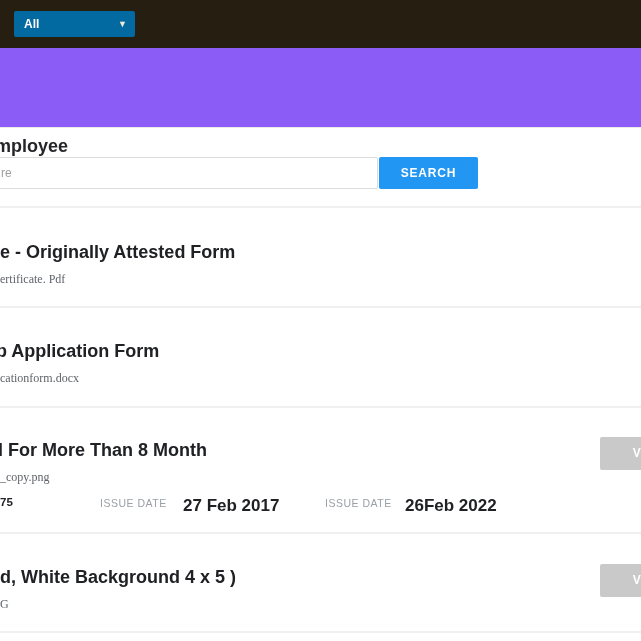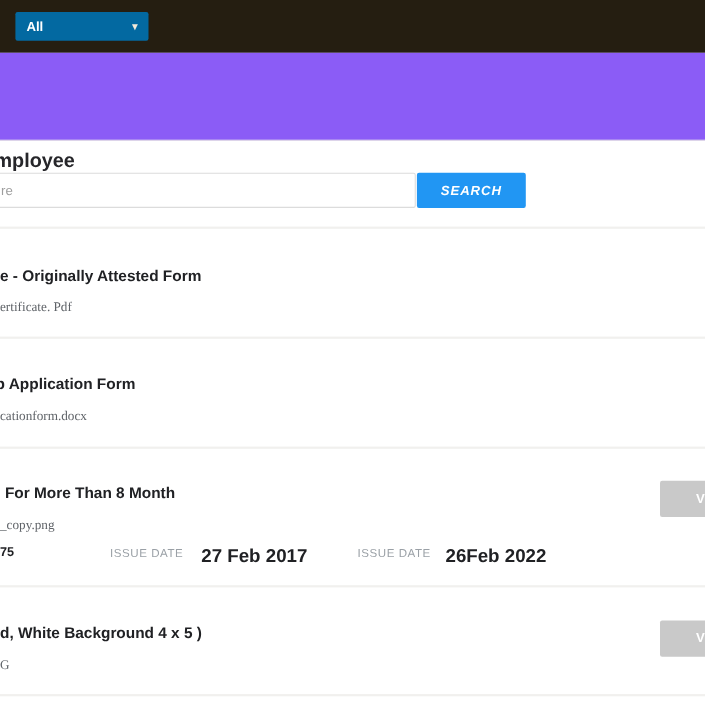--- a/index.html
+++ b/index.html
@@ -48,30 +48,29 @@
     font-size: 12px; color: #333; padding: 0 12px;
     font-family: "Liberation Sans", "DejaVu Sans", sans-serif;
   }
   .search-input::placeholder { color: #9e9e9e; opacity: 1; }
   .search-button {
     position: absolute; left: 379px; top: 157px; width: 99px; height: 32px;
     background: #2196f3; border: none; border-radius: 2px;
     color: #ffffff; font-size: 12px; font-weight: bold; letter-spacing: 0.8px;
     cursor: pointer;
     font-family: "Liberation Sans", "DejaVu Sans", sans-serif;
-    font-style: italic;
   }
 
   
   .divider {
     position: absolute; left: 0; width: 641px; height: 2px; background: #f1f0ee;
   }
   .doc-title {
     position: absolute; white-space: nowrap;
-    font-size: 14px; font-weight: bold; color: #202124;
+    font-size: 18px; font-weight: bold; color: #202124;
   }
   .doc-file {
     position: absolute; white-space: nowrap;
     font-size: 12px; color: #5f6368; font-family: Liberation Serif, serif;
   }
   .meta-row { position: absolute; left: 0; top: 496px; width: 641px; height: 16px; }
   .meta-number {
     position: absolute; left: 0; top: 0;
     font-size: 11.5px; font-weight: bold; color: #202124; white-space: nowrap;
   }

